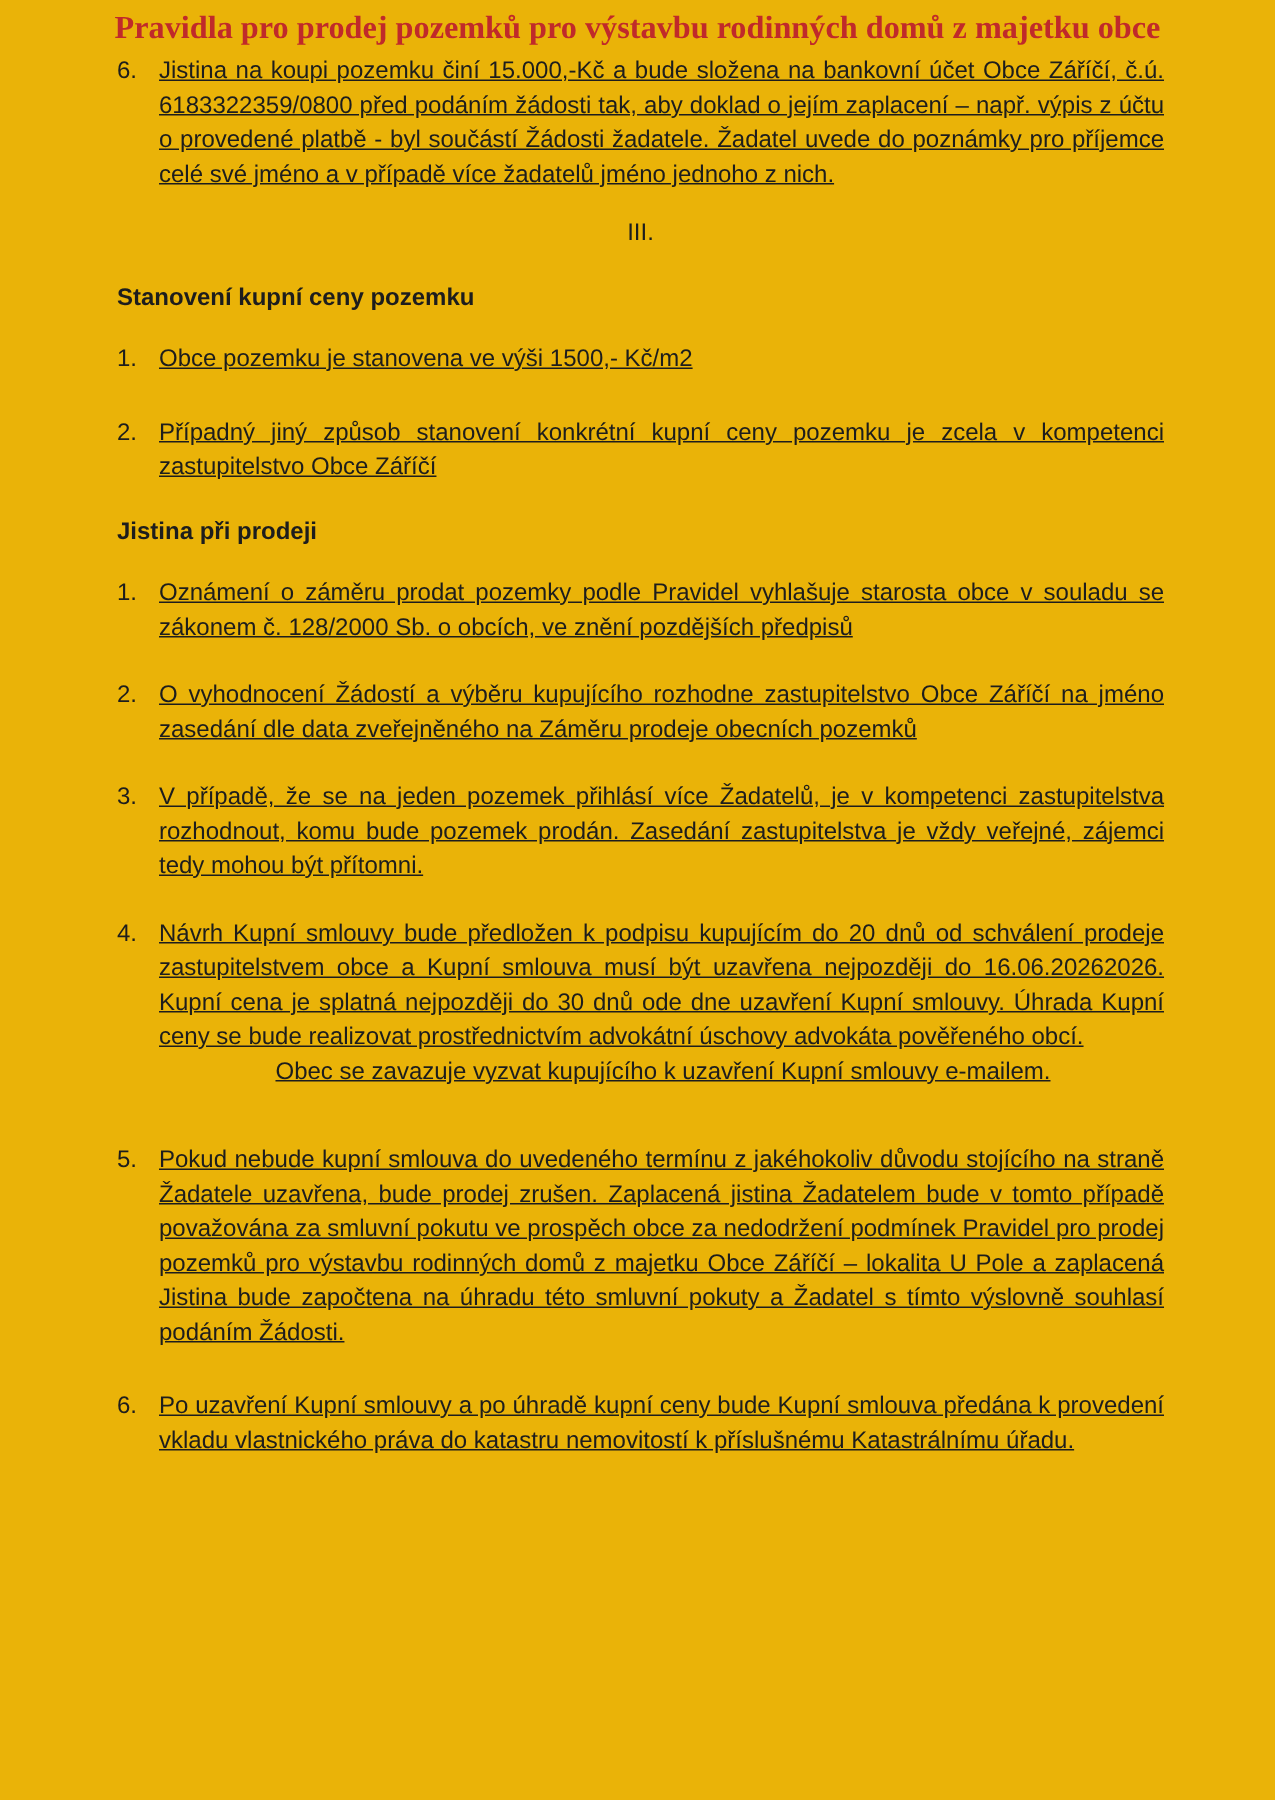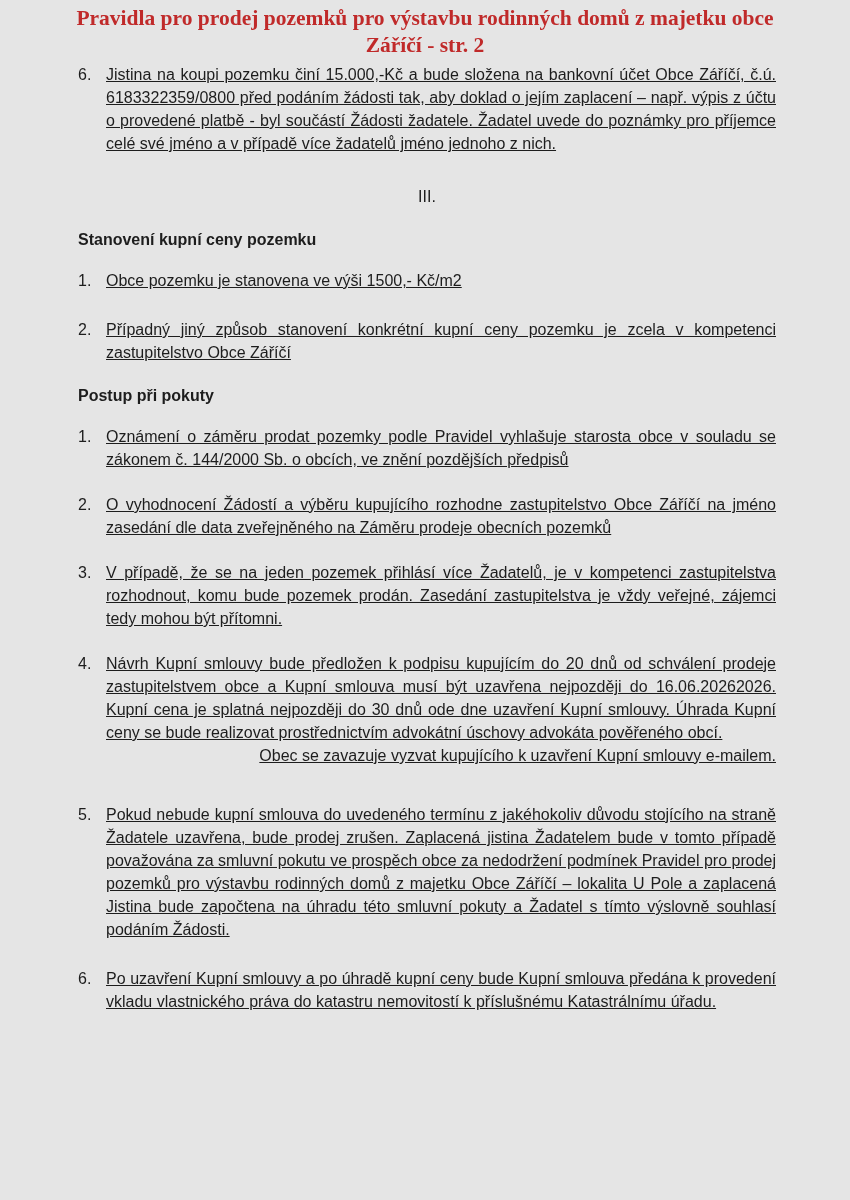--- a/index.html
+++ b/index.html
@@ -6,21 +6,21 @@
     margin: 0;
     padding: 0;
     background: #ffffff;
   }
   .doc {
     position: relative;
     width: 850px;
     min-height: 1200px;
     box-sizing: border-box;
     padding: 5px 74px 40px 78px;
-    background: #e5e5e5;
+    background: #eab308;
     font-family: "Liberation Sans", sans-serif;
     font-size: 16px;
     line-height: 23px;
     color: #1d1d1d;
   }
   .title {
     font-family: "Liberation Serif", serif;
     font-weight: bold;
     font-size: 21.5px;
     line-height: 27px;
@@ -40,64 +40,63 @@
     flex: 1;
     text-align: justify;
     text-decoration: underline;
   }
   .item.intro { margin-top: 4px; }
   .item.first { margin-top: 18px; }
   .item.gap-md { margin-top: 26px; }
   .item.gap-lg { margin-top: 36px; }
   .sec-num {
     text-align: center;
-    margin-top: 30px;
+    margin-top: 16px;
   }
   .sec-head {
     font-weight: bold;
     margin-top: 20px;
   }
   .note {
-    text-align: right;
+    text-align: center;
     padding-left: 2px;
   }
 </style>
 </head>
 <body>
 
 <div class="doc">
 
   <h1 class="title" style="color:#c02a2a;">
     <span class="tl">Pravidla pro prodej pozemků pro výstavbu rodinných domů z majetku obce</span>
-    <span class="tl">Záříčí - str. 2</span>
   </h1>
 
   <div class="item intro">
     <span class="num">6.</span>
     <div class="txt">Jistina na koupi pozemku činí 15.000,-Kč a bude složena na bankovní účet Obce Záříčí, č.ú. 6183322359/0800 před podáním žádosti tak, aby doklad o jejím zaplacení – např. výpis z účtu o provedené platbě - byl součástí Žádosti žadatele. Žadatel uvede do poznámky pro příjemce celé své jméno a v případě více žadatelů jméno jednoho z nich.</div>
   </div>
 
   <div class="sec-num">III.</div>
   <div class="sec-head">Stanovení kupní ceny pozemku</div>
 
   <div class="item first">
     <span class="num">1.</span>
     <div class="txt">Obce pozemku je stanovena ve výši 1500,- Kč/m2</div>
   </div>
 
   <div class="item gap-md">
     <span class="num">2.</span>
     <div class="txt">Případný jiný způsob stanovení konkrétní kupní ceny pozemku je zcela v kompetenci zastupitelstvo Obce Záříčí</div>
   </div>
 
-  <div class="sec-head">Postup při pokuty</div>
+  <div class="sec-head">Jistina při prodeji</div>
 
   <div class="item first">
     <span class="num">1.</span>
-    <div class="txt">Oznámení o záměru prodat pozemky podle Pravidel vyhlašuje starosta obce v souladu se zákonem č. 144/2000 Sb. o obcích, ve znění pozdějších předpisů</div>
+    <div class="txt">Oznámení o záměru prodat pozemky podle Pravidel vyhlašuje starosta obce v souladu se zákonem č. 128/2000 Sb. o obcích, ve znění pozdějších předpisů</div>
   </div>
 
   <div class="item">
     <span class="num">2.</span>
     <div class="txt">O vyhodnocení Žádostí a výběru kupujícího rozhodne zastupitelstvo Obce Záříčí na jméno zasedání dle data zveřejněného na Záměru prodeje obecních pozemků</div>
   </div>
 
   <div class="item">
     <span class="num">3.</span>
     <div class="txt">V případě, že se na jeden pozemek přihlásí více Žadatelů, je v kompetenci zastupitelstva rozhodnout, komu bude pozemek prodán. Zasedání zastupitelstva je vždy veřejné, zájemci tedy mohou být přítomni.</div>

